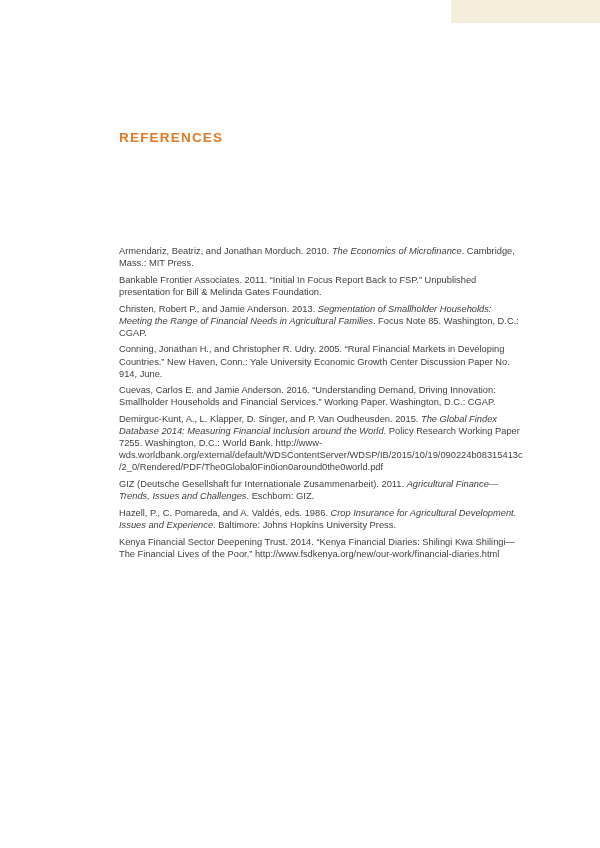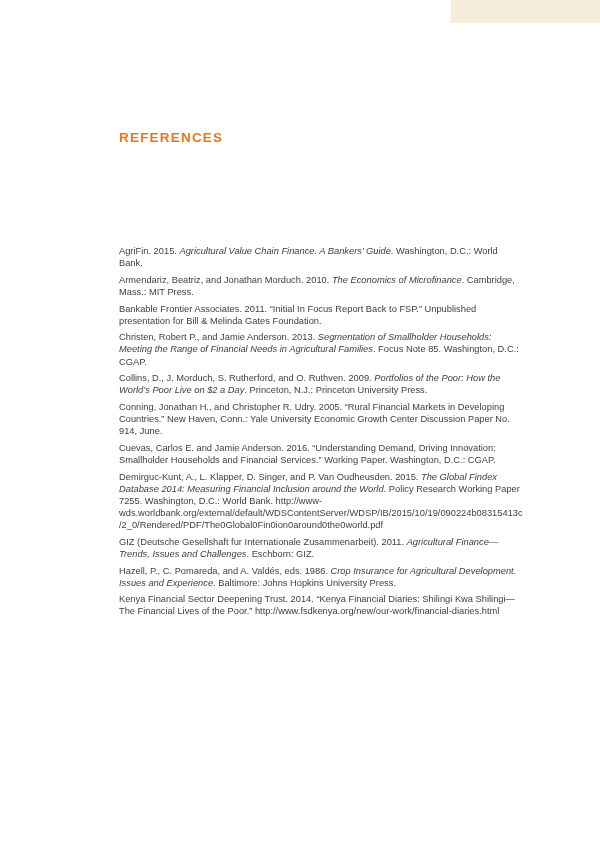--- a/index.html
+++ b/index.html
@@ -74,25 +74,23 @@
 </head>
 <body>
 
 <div class="page">
 
   <div class="corner-band"></div>
 
   <h1 class="page-title">REFERENCES</h1>
 
   <div class="refs">
-      <p><span>AgriFin. 2015. </span><span class="it">Agricultural Value Chain Finance. A Bankers’ Guide</span><span>. Washington, D.C.: World Bank.</span></p>
       <p><span>Armendariz, Beatriz, and Jonathan Morduch. 2010. </span><span class="it">The Economics of Microfinance</span><span>. Cambridge, Mass.: MIT Press.</span></p>
       <p><span>Bankable Frontier Associates. 2011. “Initial In Focus Report Back to FSP.” Unpublished presentation for Bill &amp; Melinda Gates Foundation.</span></p>
       <p><span>Christen, Robert P., and Jamie Anderson. 2013. </span><span class="it">Segmentation of Smallholder Households: Meeting the Range of Financial Needs in Agricultural Families</span><span>. Focus Note 85. Washington, D.C.: CGAP.</span></p>
-      <p><span>Collins, D., J. Morduch, S. Rutherford, and O. Ruthven. 2009. </span><span class="it">Portfolios of the Poor: How the World’s Poor Live on $2 a Day</span><span>. Princeton, N.J.: Princeton University Press.</span></p>
       <p><span>Conning, Jonathan H., and Christopher R. Udry. 2005. “Rural Financial Markets in Developing Countries.” New Haven, Conn.: Yale University Economic Growth Center Discussion Paper No. 914, June.</span></p>
       <p><span>Cuevas, Carlos E. and Jamie Anderson. 2016. “Understanding Demand, Driving Innovation: Smallholder Households and Financial Services.” Working Paper. Washington, D.C.: CGAP.</span></p>
       <p><span>Demirguc-Kunt, A., L. Klapper, D. Singer, and P. Van Oudheusden. 2015. </span><span class="it">The Global Findex Database 2014: Measuring Financial Inclusion around the World</span><span>. Policy Research Working Paper 7255. Washington, D.C.: World Bank. http://www-wds.worldbank.org/external/default/WDSContentServer/WDSP/IB/2015/10/19/090224b08315413c/2_0/Rendered/PDF/The0Global0Fin0ion0around0the0world.pdf</span></p>
       <p><span>GIZ (Deutsche Gesellshaft fur Internationale Zusammenarbeit). 2011. </span><span class="it">Agricultural Finance—Trends, Issues and Challenges</span><span>. Eschborn: GIZ.</span></p>
       <p><span>Hazell, P., C. Pomareda, and A. Valdés, eds. 1986. </span><span class="it">Crop Insurance for Agricultural Development. Issues and Experience</span><span>. Baltimore: Johns Hopkins University Press.</span></p>
       <p><span>Kenya Financial Sector Deepening Trust. 2014. “Kenya Financial Diaries: Shilingi Kwa Shilingi—The Financial Lives of the Poor.” http://www.fsdkenya.org/new/our-work/financial-diaries.html</span></p>
     </div>
 
   <div class="footer">
     <span class="footer-divider"></span>

